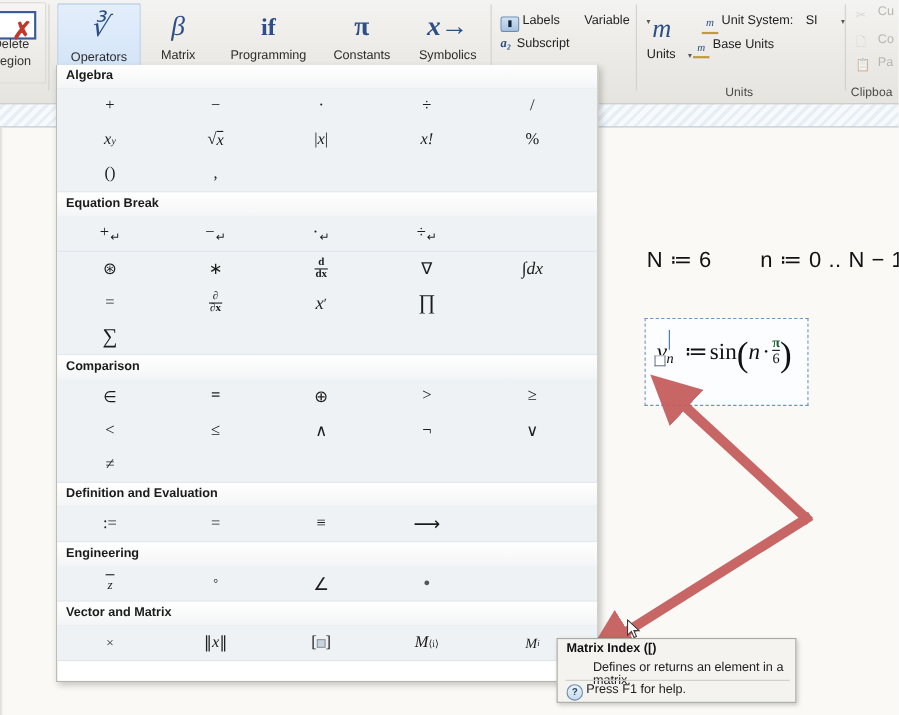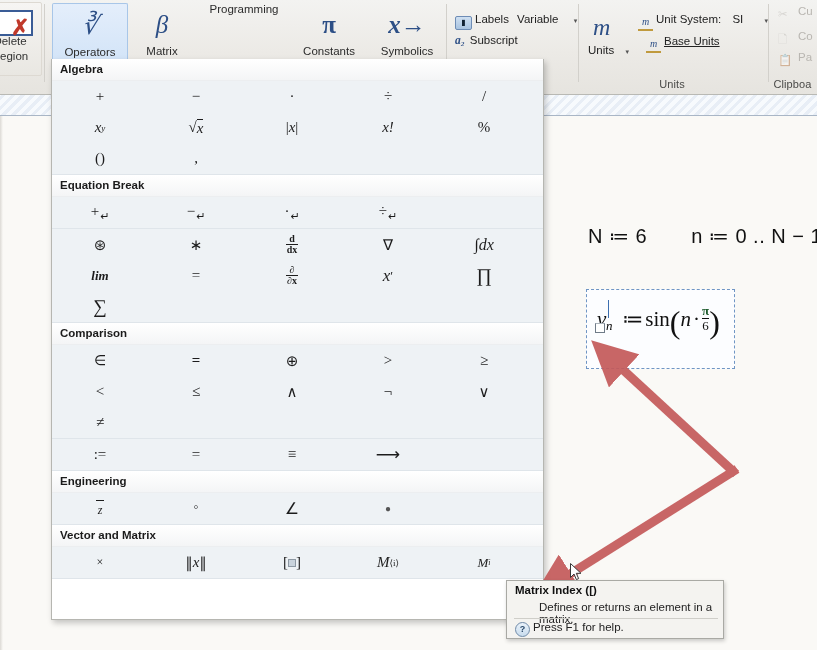--- a/index.html
+++ b/index.html
@@ -162,61 +162,62 @@
     <span class="car">▾</span>
   </div>
 
   <div class="mtab" style="left:126px;">
     <span class="ico">β</span>
     <span class="lbl">Matrix</span>
     <span class="car">▾</span>
   </div>
 
   <div class="mtab" style="left:198px;width:92px;">
+    <span class="ico" style="font-weight:bold;font-style:normal;font-size:22px;">if</span>
     <span class="lbl">Programming</span>
     <span class="car">▾</span>
   </div>
 
   <div class="mtab" style="left:290px;width:78px;">
     <span class="ico" style="font-weight:bold;font-style:normal;">π</span>
     <span class="lbl">Constants</span>
     <span class="car">▾</span>
   </div>
 
   <div class="mtab" style="left:368px;width:78px;">
     <span class="ico" style="font-weight:bold;">x→</span>
     <span class="lbl">Symbolics</span>
     <span class="car">▾</span>
   </div>
 
   <div class="grp-sep" style="left:446px;"></div>
 
   <div class="mf-row" style="left:455px;top:13px;">
     <span class="mini-ico">▮</span><span>Labels</span>
-    <span style="margin-left:5px;">Variable</span>
+    <span style="margin-left:19px;">Variable</span>
     <span style="margin-left:12px;font-size:7px;color:#555;">▾</span>
   </div>
   <div class="mf-row" style="left:455px;top:34px;">
     <span style="font-family:'Liberation Serif',serif;font-style:italic;color:#2d4f86;font-weight:bold;margin-right:5px;">a₂</span><span>Subscript</span>
   </div>
 
   <div class="grp-sep" style="left:578px;"></div>
 
   <div class="rib-group" style="left:578px;width:188px;">
     <div class="u-ico" style="left:15px;top:14px;font-size:24px;">m</div>
     <div class="u-row" style="left:10px;top:44px;">
       <span>Units</span>
       <span style="margin-left:8px;font-size:7px;color:#555;">▾</span>
     </div>
     <div class="u-row" style="left:60px;top:13px;">
       <span class="u-badge">m</span><span>Unit System:</span>
       <span style="margin-left:8px;">SI</span>
       <span style="margin-left:18px;font-size:7px;color:#555;">▾</span>
     </div>
-    <div class="u-row" style="left:68px;top:35px;text-decoration:underline;">
+    <div class="u-row" style="left:52px;top:35px;">
       <span class="u-badge">m</span><span>Base Units</span>
     </div>
     <div class="grp-label">Units</div>
   </div>
 
   <div class="grp-sep" style="left:768px;"></div>
 
   <div class="rib-group" style="left:768px;width:49px;">
     <div class="cb-row" style="left:10px;top:5px;">
       <span class="cb-ico">✂</span><span>Cu</span>
@@ -308,23 +309,20 @@
             <span class="num">d</span>
             <span class="den">dx</span>
           </span>
         </div>
         <div class="op-cell">∇</div>
         <div class="op-cell">
           <span style="font-size:16px;">∫<i>dx</i></span>
         </div>
       </div>
       <div class="op-row">
-        <div class="op-cell">
-          <i style="font-weight:bold;font-size:13px;">lim</i>
-        </div>
         <div class="op-cell">=</div>
         <div class="op-cell">
           <span class="frac">
             <span class="num">∂</span>
             <span class="den">∂x</span>
           </span>
         </div>
         <div class="op-cell">
           <i style="font-size:17px;">x</i>
           <span style="font-size:13px;">′</span>
@@ -366,20 +364,21 @@
         <div class="op-cell">∨</div>
       </div>
       <div class="op-row">
         <div class="op-cell">≠</div>
         <div class="op-cell empty"></div>
         <div class="op-cell empty"></div>
         <div class="op-cell empty"></div>
         <div class="op-cell empty"></div>
       </div>
     </div>
+    <div class="sec-head">Definition and Evaluation</div>
     <div class="sec-body">
       <div class="op-row">
         <div class="op-cell">:=</div>
         <div class="op-cell">=</div>
         <div class="op-cell">
           <span style="font-size:15px;">≡</span>
         </div>
         <div class="op-cell">
           <span style="font-size:17px;">⟶</span>
         </div>

